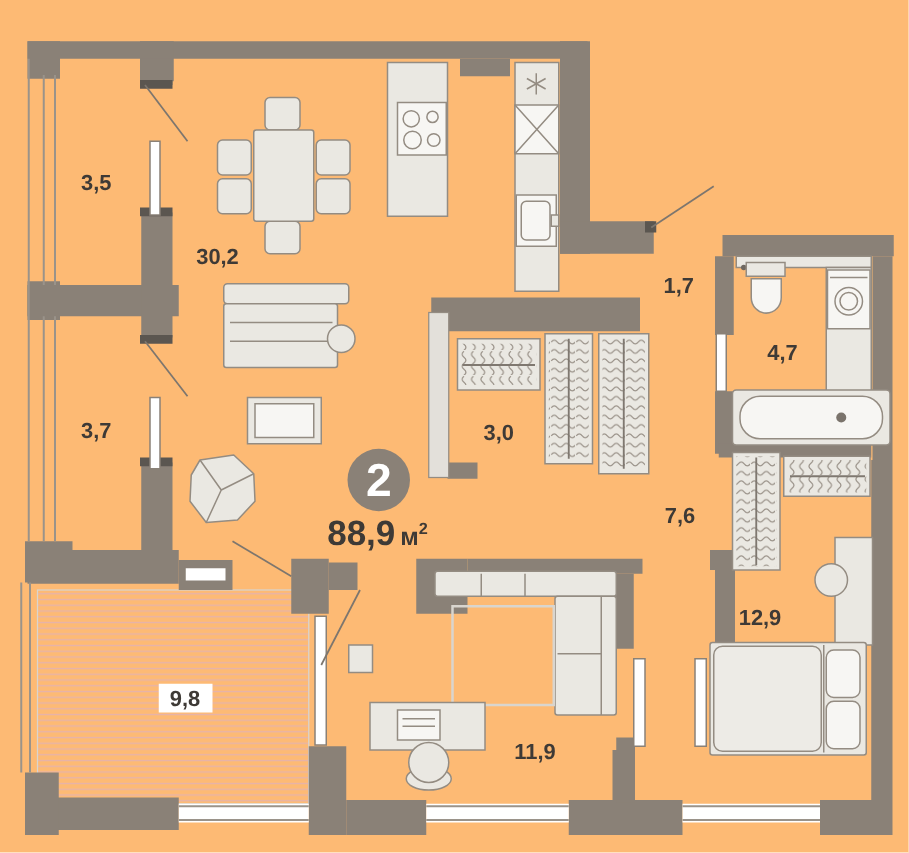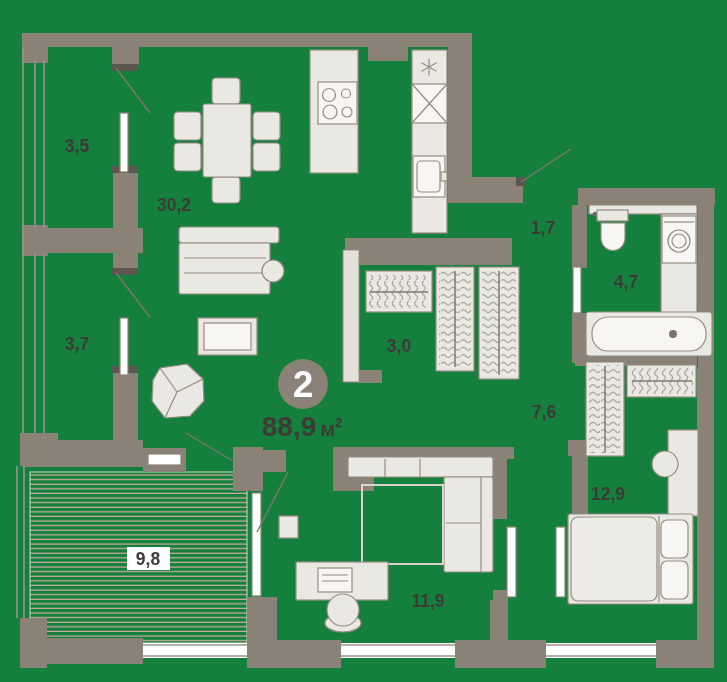--- a/index.html
+++ b/index.html
@@ -1,16 +1,16 @@
 <!DOCTYPE html>
 <html><head>
 <meta charset="utf-8">
 <style>
   html,body{margin:0;padding:0;background:#ffffff;}
-  #stage{width:727px;height:682px;position:relative;background:#15803d;font-family:"Liberation Sans",sans-serif;}
+  #stage{width:727px;height:682px;position:relative;background:#fdba74;font-family:"Liberation Sans",sans-serif;}
   .wall{fill:#8A8177;}
   .sill{fill:#5B5650;}
   .furn{fill:#EAE8E2;stroke:#948C82;stroke-width:1.2;}
   .furnw{fill:#F7F6F3;stroke:#948C82;stroke-width:1.2;}
   .ln{stroke:#948C82;stroke-width:1.2;fill:none;}
   .win{stroke:#9A938A;stroke-width:1.6;fill:none;}
   .door{stroke:#7D766E;stroke-width:1.4;fill:none;}
   .leaf{fill:#ffffff;stroke:#8A8177;stroke-width:1.2;}
   .rail{stroke:#7F7870;stroke-width:1.5;fill:none;}
   .lbl{font:700 17.5px "Liberation Sans",sans-serif;fill:#3E3A36;text-anchor:middle;}

